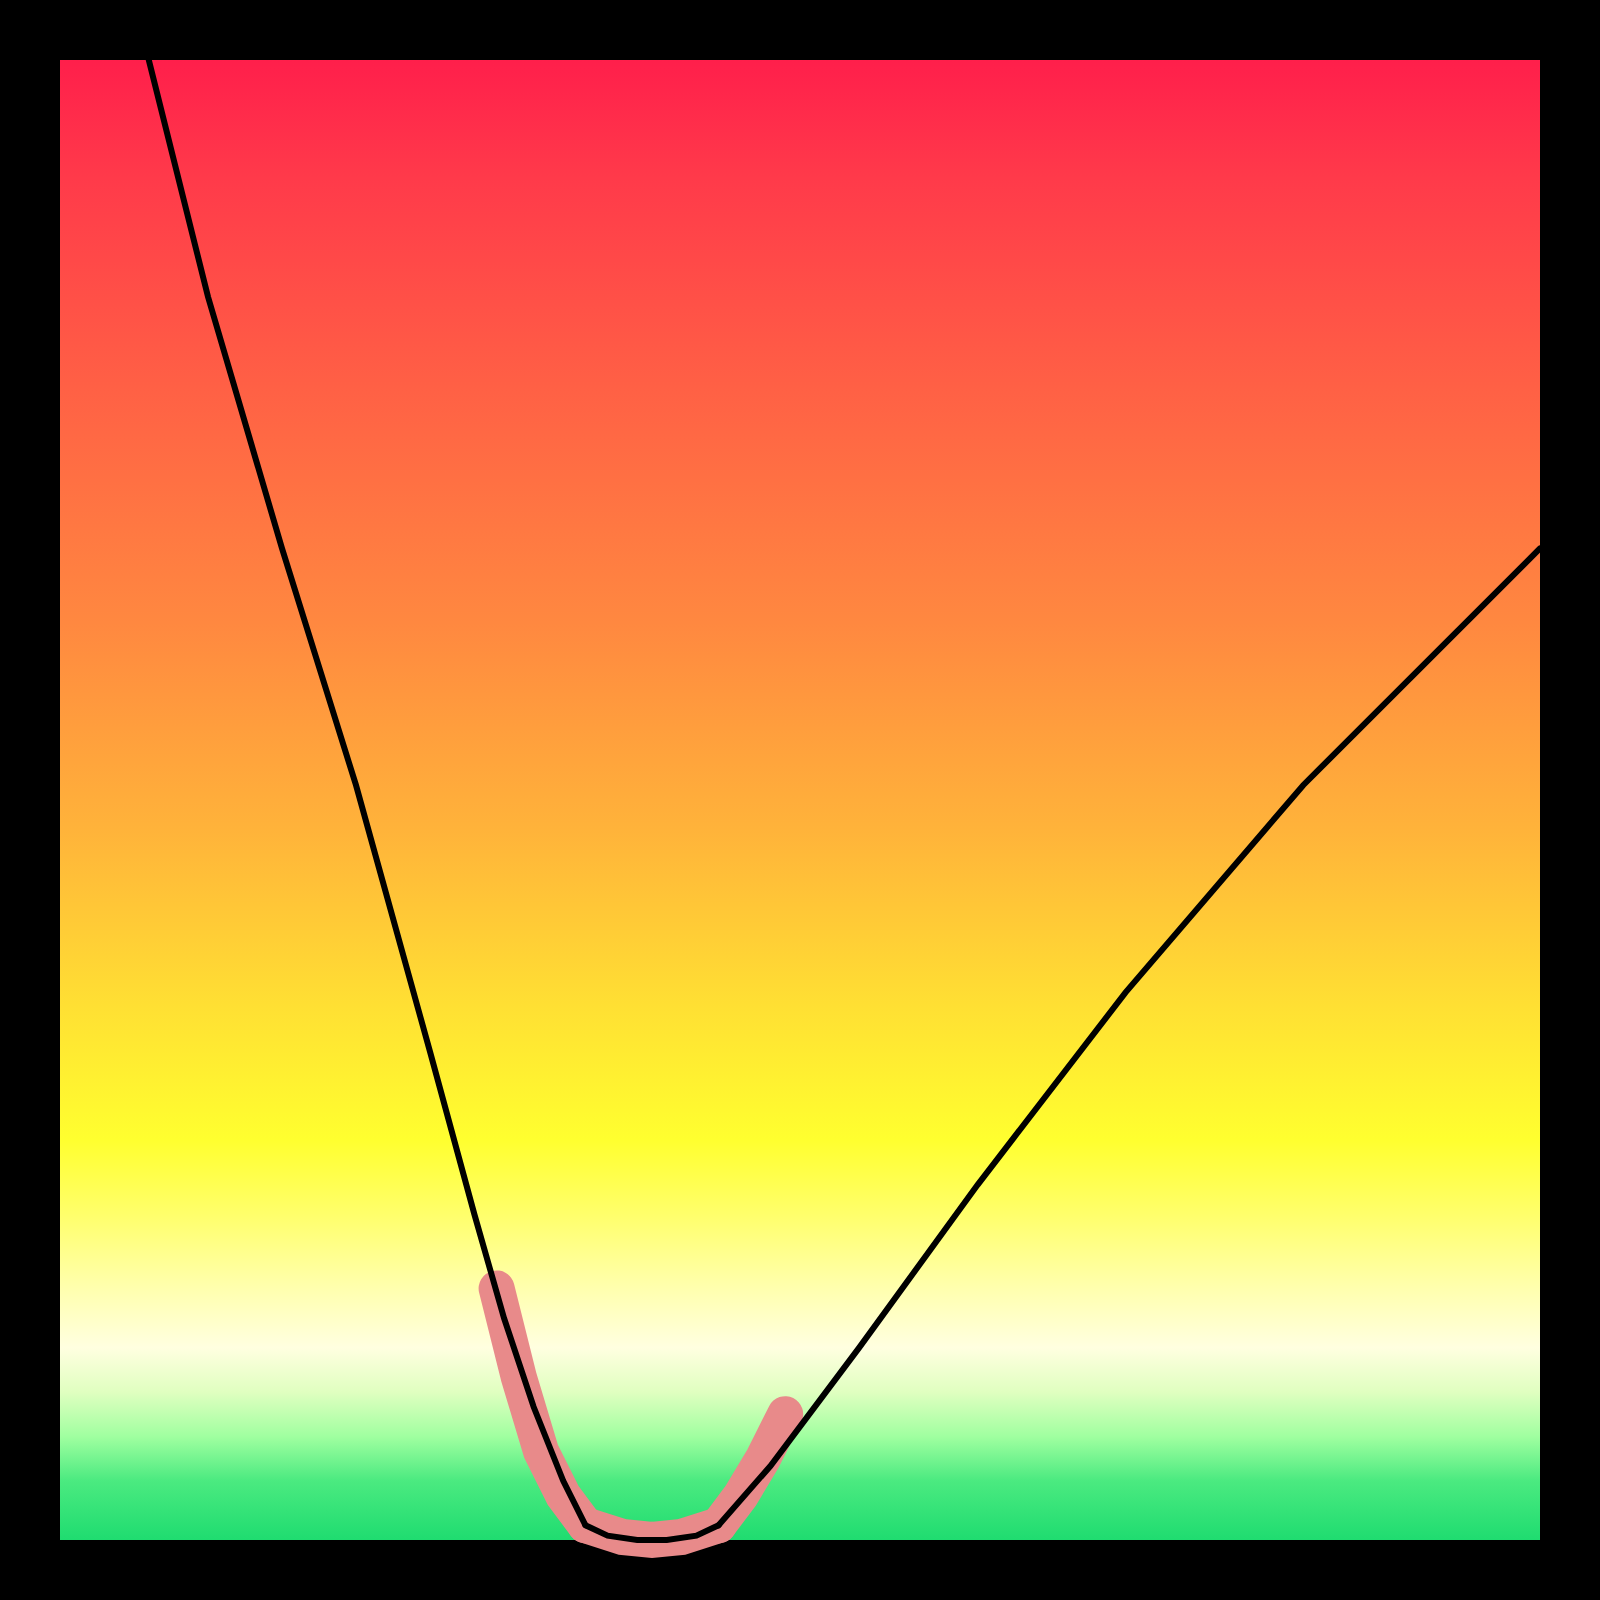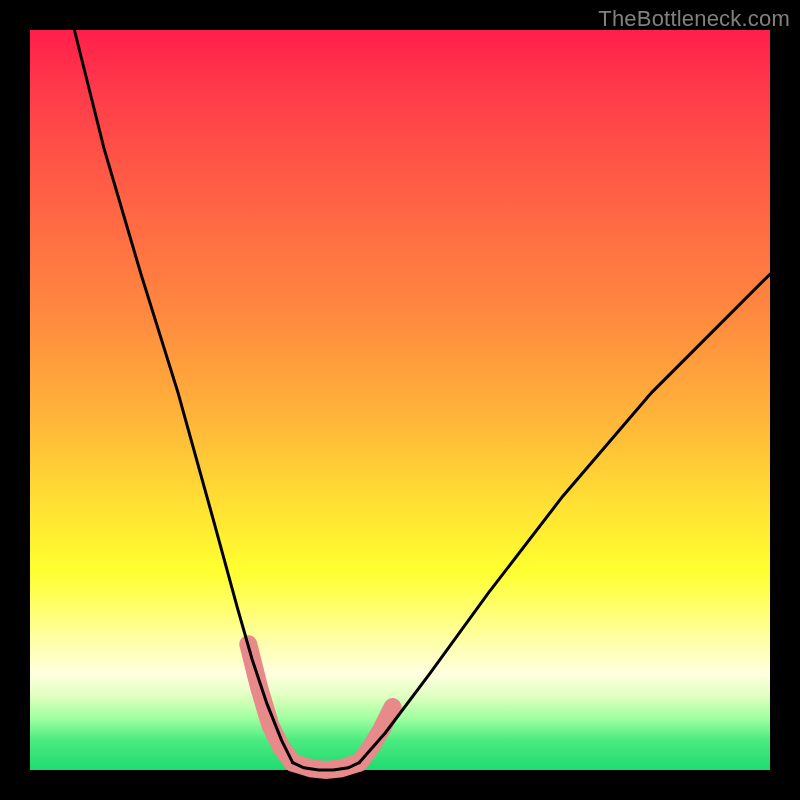--- a/index.html
+++ b/index.html
@@ -87,14 +87,13 @@
       <path id="hl-floor" class="stroke-pink" d="M262.7 732.6 L281.2 738.5 L296.0 740.0 L310.8 738.5 L329.3 732.6"></path>
       <path id="hl-right" class="stroke-pink" d="M329.3 732.6 L340.4 717.8 L351.5 699.3 L362.6 677.1"></path>
     </g>
     <g>
       <path id="curve-left" class="stroke-black" d="M44.4 0.0 L74.0 118.4 L111.0 244.2 L148.0 362.6 L185.0 495.8 L207.2 577.2 L222.0 629.0 L236.8 673.4 L251.6 710.4 L262.7 732.6"></path>
       <path id="curve-floor" class="stroke-black" d="M262.7 732.6 L273.8 737.8 L288.6 740.0 L303.4 740.0 L318.2 737.8 L329.3 732.6"></path>
       <path id="curve-right" class="stroke-black" d="M329.3 732.6 L355.2 703.0 L399.6 643.8 L458.8 562.4 L532.8 466.2 L621.6 362.6 L740.0 244.2"></path>
     </g>
   </svg>
 
-  <div class="watermark">TheBottleneck.com</div>
 </div>
 
 </body></html>

